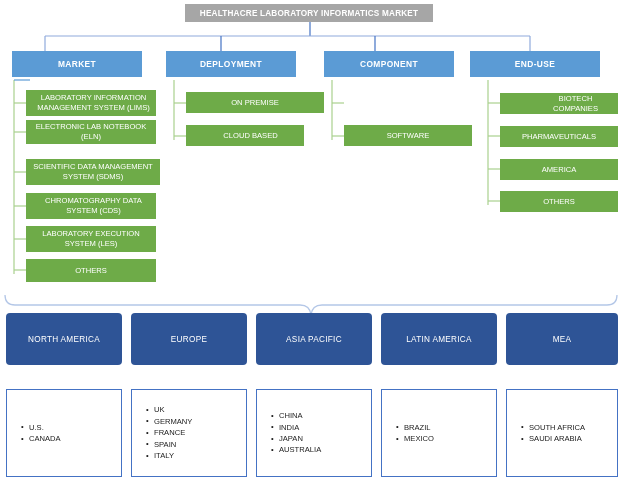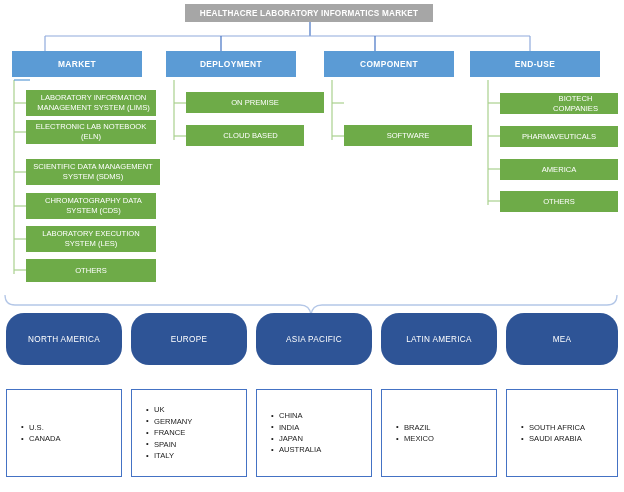--- a/index.html
+++ b/index.html
@@ -70,21 +70,21 @@
     text-align: center;
     padding: 0 3px;
     box-sizing: border-box;
   }
 
   
   .region-box {
     position: absolute;
     height: 52px;
     background: #2e5496;
-    border-radius: 18px;
+    border-radius: 4px;
     color: #ffffff;
     font-size: 8.2px;
     letter-spacing: .3px;
     display: flex;
     align-items: center;
     justify-content: center;
     text-align: center;
   }
 
   

